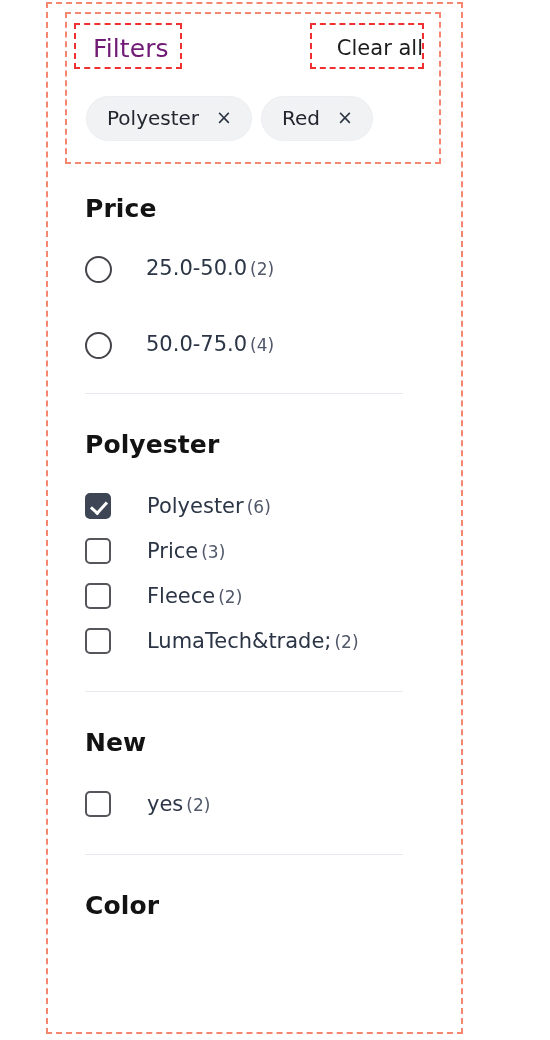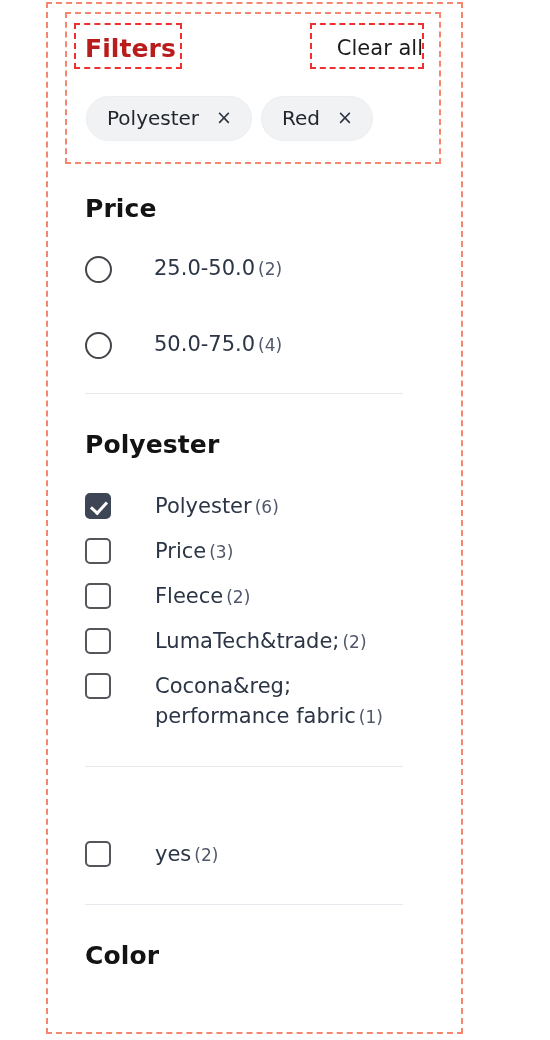--- a/index.html
+++ b/index.html
@@ -67,24 +67,25 @@
     left: 85px;
     top: 26px;
     width: 340px;
     height: 44px;
     display: flex;
     align-items: center;
     justify-content: space-between;
   }
   .filters-title {
     font-size: 25px;
-    color: #b91c1c;
-    font-weight: 700;
+    color: #701a75;
+    font-weight: 400;
     letter-spacing: 0.1px;
     line-height: 1;
+    margin-left: 8px;
   }
   .clear-all {
     font-size: 21px;
     color: #1c1c1c;
     font-weight: 400;
     cursor: pointer;
     line-height: 1;
     padding-right: 2px;
   }
 
@@ -134,21 +135,21 @@
     line-height: 1;
     letter-spacing: 0.1px;
   }
 
   .opt-list {
     margin-top: 34px;
   }
   .opt-row {
     display: flex;
     align-items: flex-start;
-    gap: 16px;
+    gap: 8px;
     cursor: pointer;
   }
 
   
   .opt-radio-row { margin-bottom: 18px; }
   .opt-radio-row:last-child { margin-bottom: 0; margin-top: 48px; }
   .radio {
     width: 27px;
     height: 27px;
     border: 2px solid #44444a;
@@ -267,30 +268,27 @@
             <span class="check-label"><span>Price</span><span class="count">(3)</span></span>
           </div>
           <div class="opt-row opt-check-row">
             <span class="cbox"></span>
             <span class="check-label"><span>Fleece</span><span class="count">(2)</span></span>
           </div>
           <div class="opt-row opt-check-row">
             <span class="cbox"></span>
             <span class="check-label"><span>LumaTech&amp;trade;</span><span class="count">(2)</span></span>
           </div>
-          <div class="opt-row opt-check-row">
-            <span class="cbox"></span>
-            <span class="check-label"><span>Cocona&amp;reg; performance fabric</span><span class="count">(1)</span></span>
-          </div>
         </div>
         <div class="gap-after-list"></div>
         <div class="divider"></div>
         <div class="gap-after-div"></div>
       </div>
       <div class="sec-block">
+        <div class="section-heading">New</div>
         <div class="opt-list">
           <div class="opt-row opt-check-row">
             <span class="cbox"></span>
             <span class="check-label"><span>yes</span><span class="count">(2)</span></span>
           </div>
         </div>
         <div class="gap-after-list"></div>
         <div class="divider"></div>
         <div class="gap-after-div"></div>
       </div>

